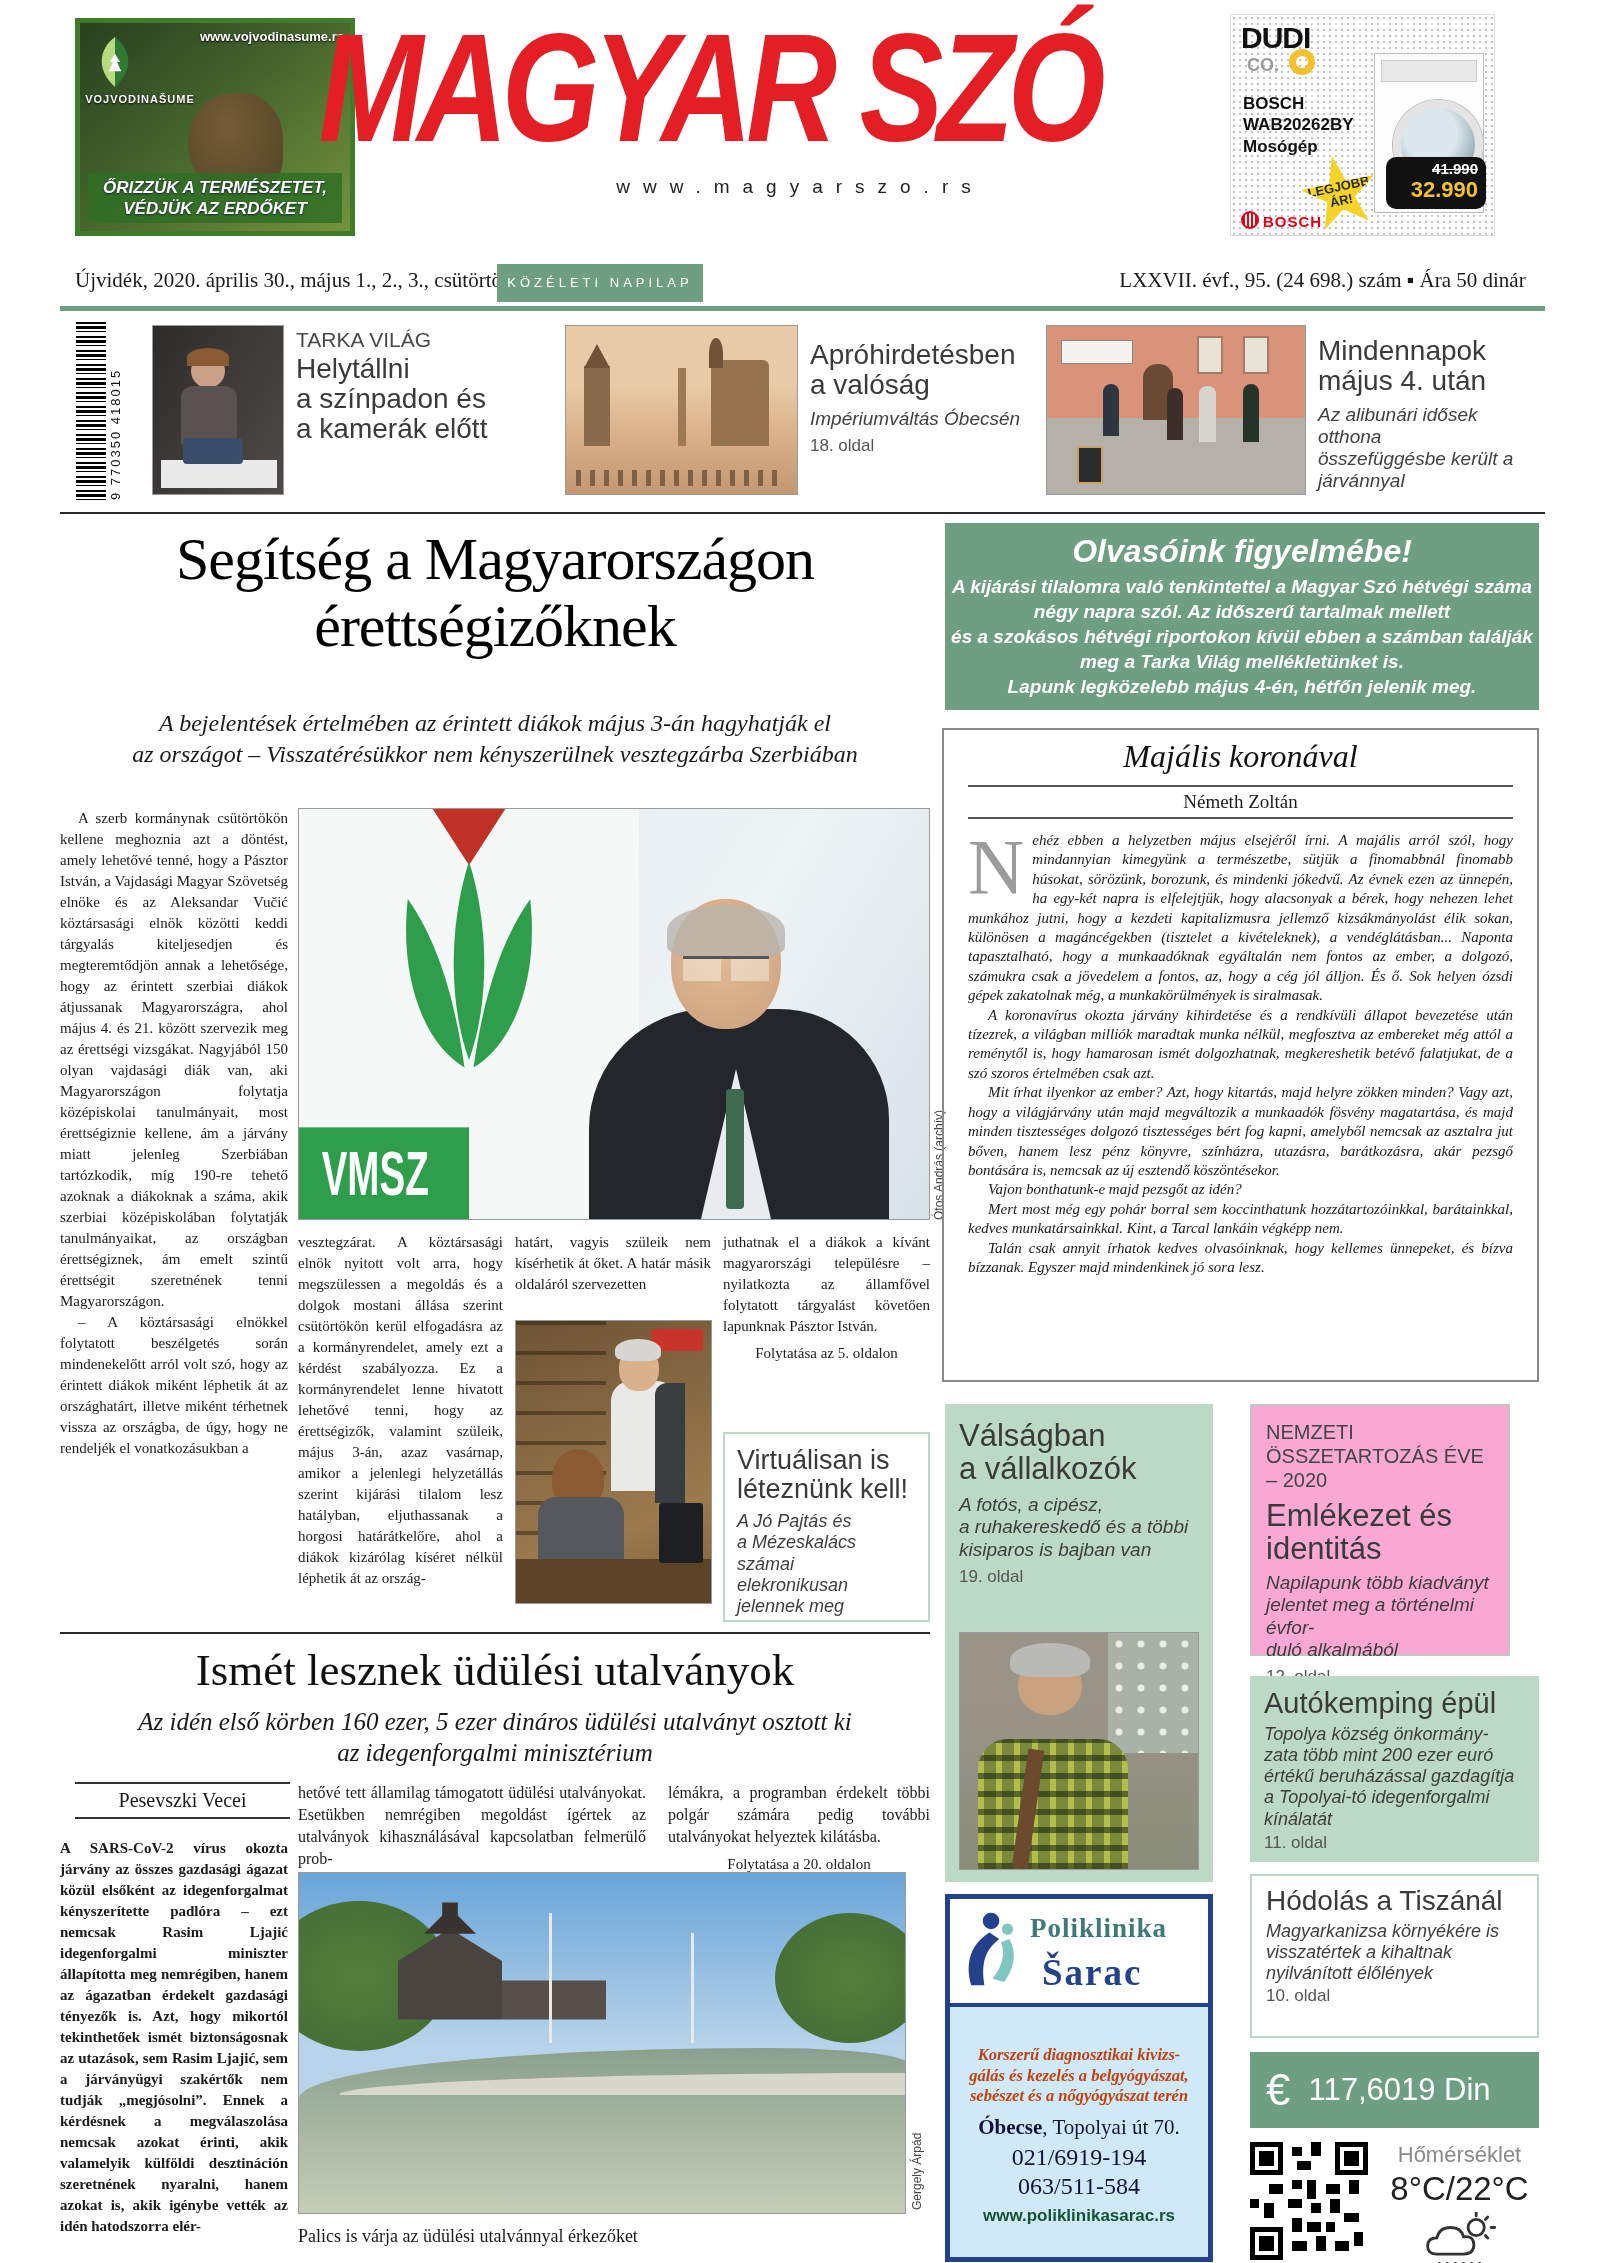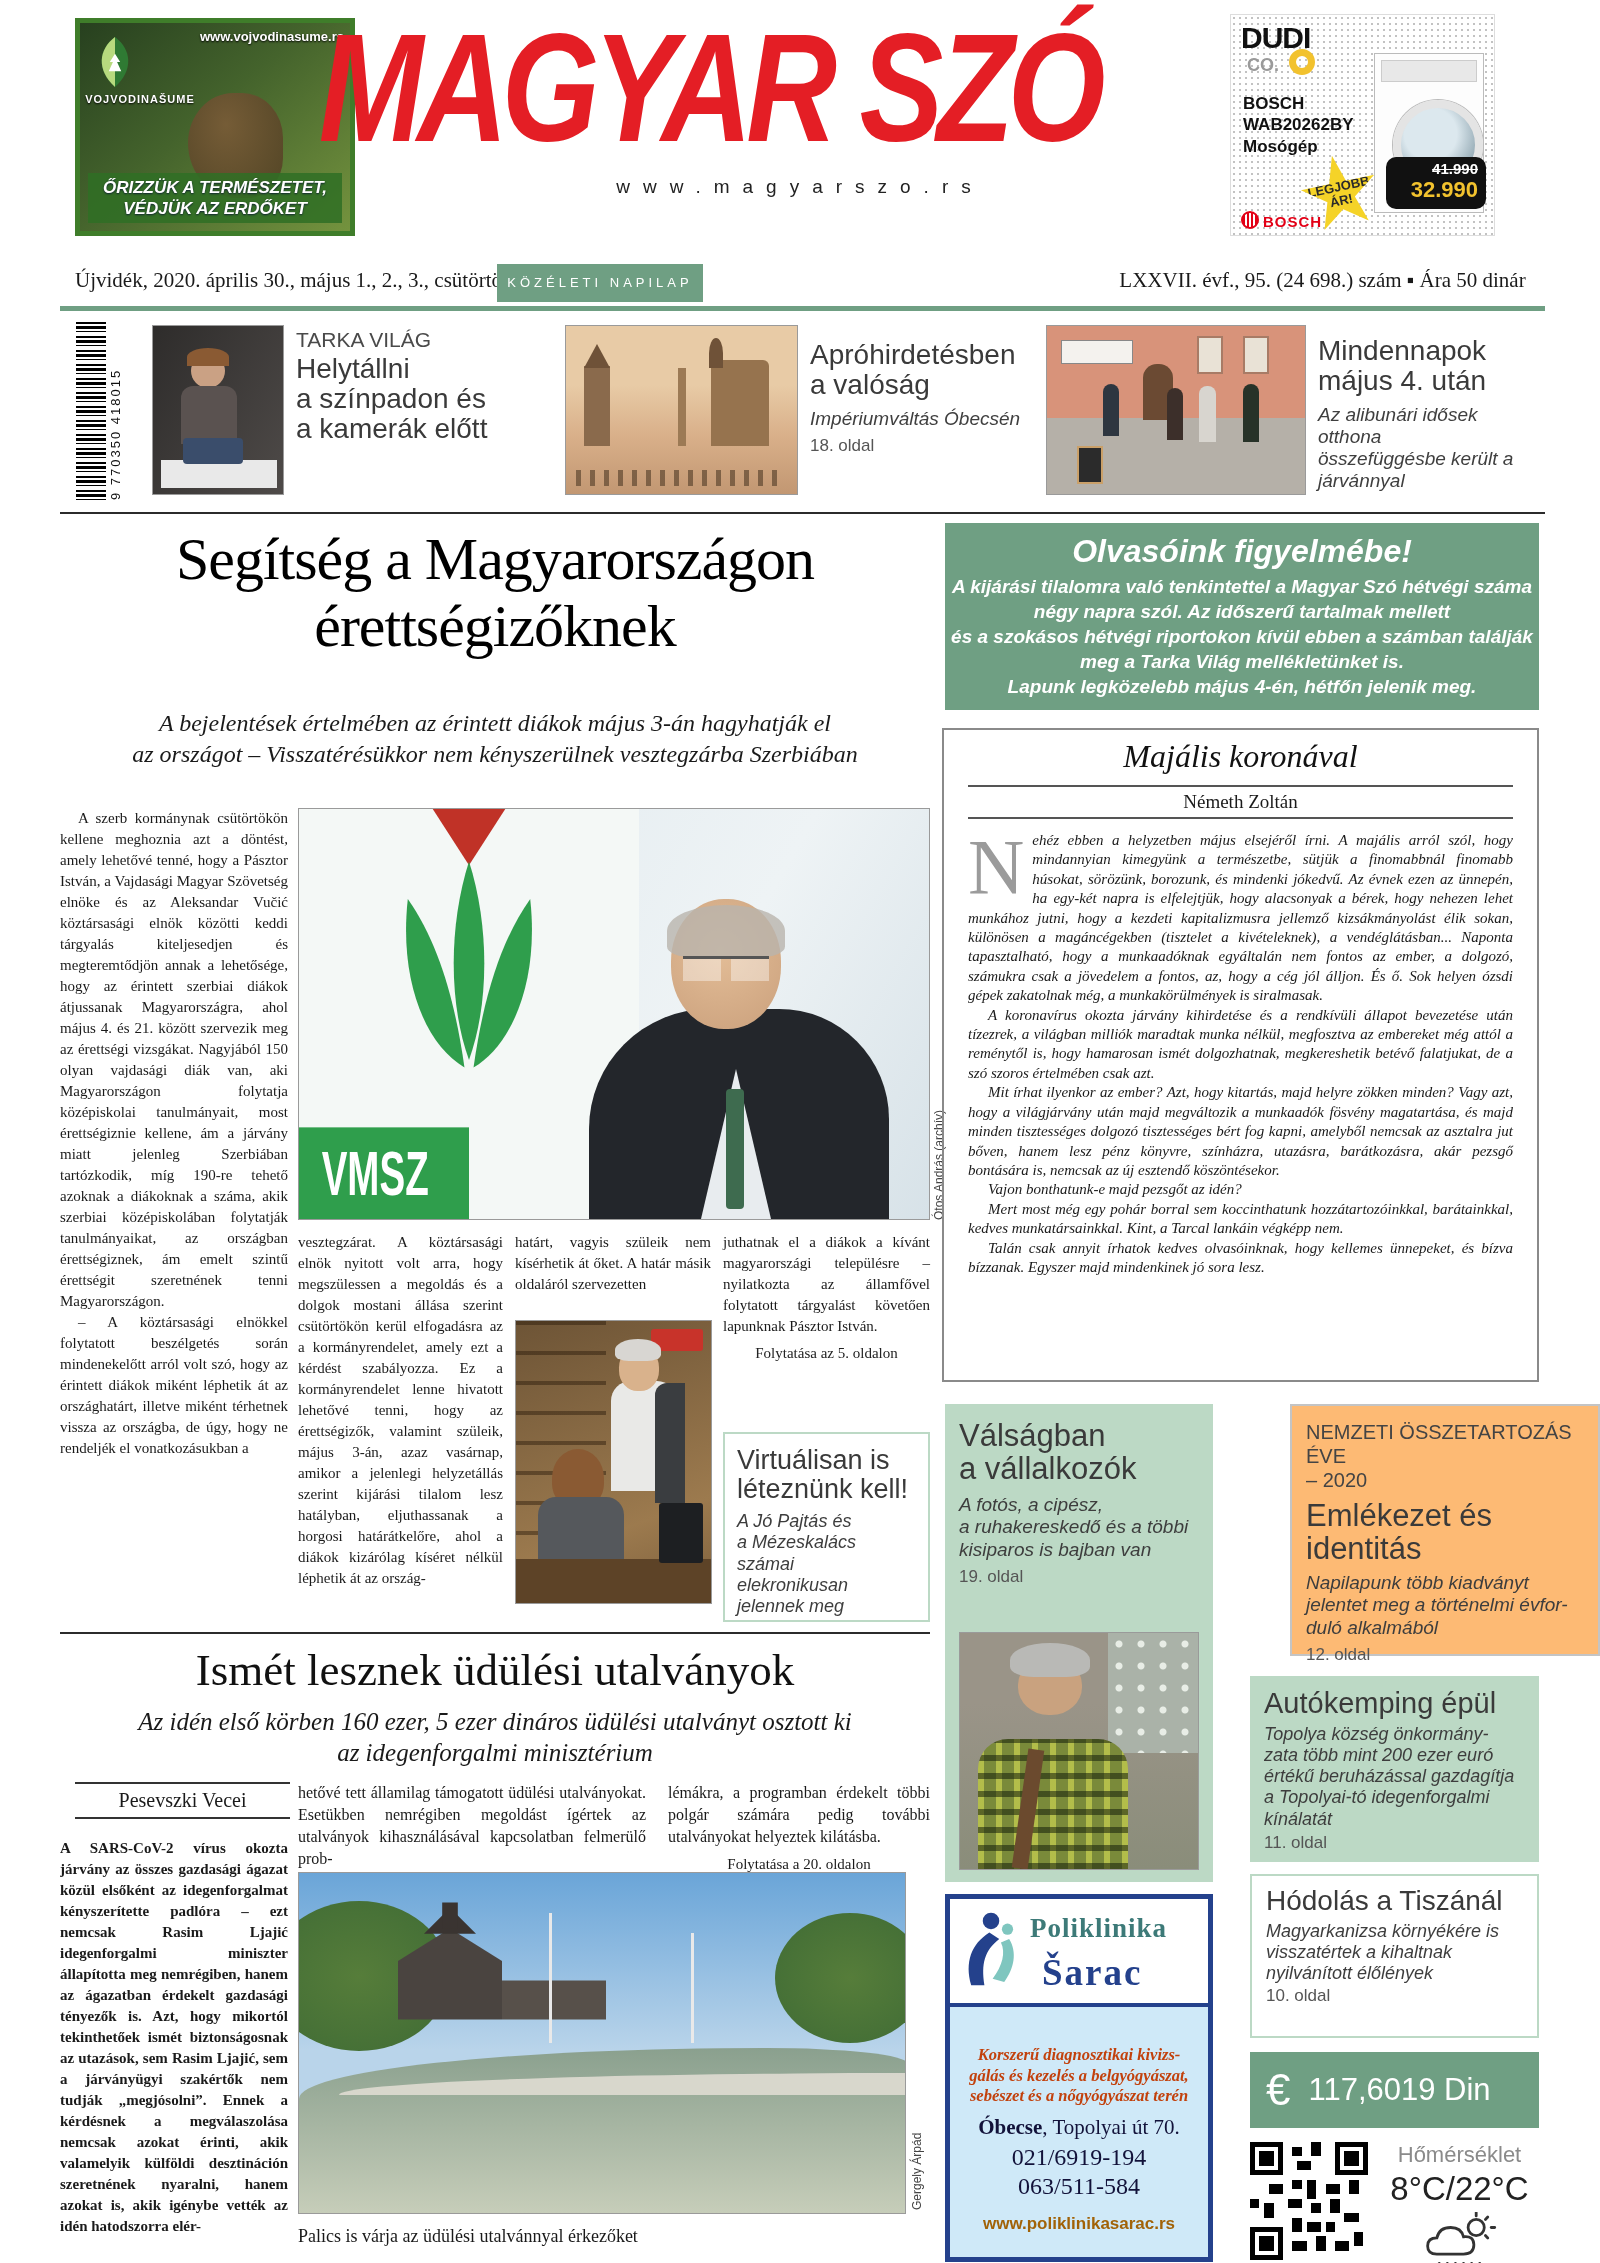--- a/index.html
+++ b/index.html
@@ -296,25 +296,25 @@
     </div>
     <div class="ctr" style="padding:8px 6px 0 6px;">
       <div class="it b pre" style="font-size:16.5px;line-height:1.25;color:#c2410c;margin-top:30px;">Korszerű diagnosztikai kivizs-
 gálás és kezelés a belgyógyászat,
 sebészet és a nőgyógyászat terén</div>
       <div style="margin-top:8px;font-size:21px;color:#12123a;">
         <span class="b">Óbecse</span><span>, Topolyai út 70.</span>
       </div>
       <div style="font-size:24px;color:#12123a;margin-top:4px;">021/6919-194</div>
       <div style="font-size:24px;color:#12123a;margin-top:2px;">063/511-584</div>
-      <div class="b sans" style="font-size:17px;color:#a16207;margin-top:14px;">www.poliklinikasarac.rs</div>
-    </div>
-  </div>
-
-  <div class="abs sans" style="left:1250px;top:1404px;width:310px;height:252px;border:2px solid #c4c4c4;box-sizing:border-box;background:#fdba74;padding:14px 14px;margin-left:40px;">
+      <div class="b sans" style="font-size:17px;color:#14532d;margin-top:6px;">www.poliklinikasarac.rs</div>
+    </div>
+  </div>
+
+  <div class="abs sans" style="left:1250px;top:1404px;width:260px;height:252px;border:2px solid #c4c4c4;box-sizing:border-box;background:#f9a8d4;padding:14px 14px;">
     <div class="pre" style="font-size:20px;line-height:1.2;color:#444;">NEMZETI ÖSSZETARTOZÁS ÉVE
 – 2020</div>
     <div class="promo-title" style="margin-top:8px;">Emlékezet és identitás</div>
     <div class="promo-sub it pre" style="margin-top:6px;">Napilapunk több kiadványt
 jelentet meg a történelmi évfor-
 duló alkalmából</div>
     <div class="pg">12. oldal</div>
   </div>
 
   <div class="abs sans lgreen" style="left:1250px;top:1676px;width:289px;height:186px;box-sizing:border-box;padding:12px 14px;overflow:hidden;">

